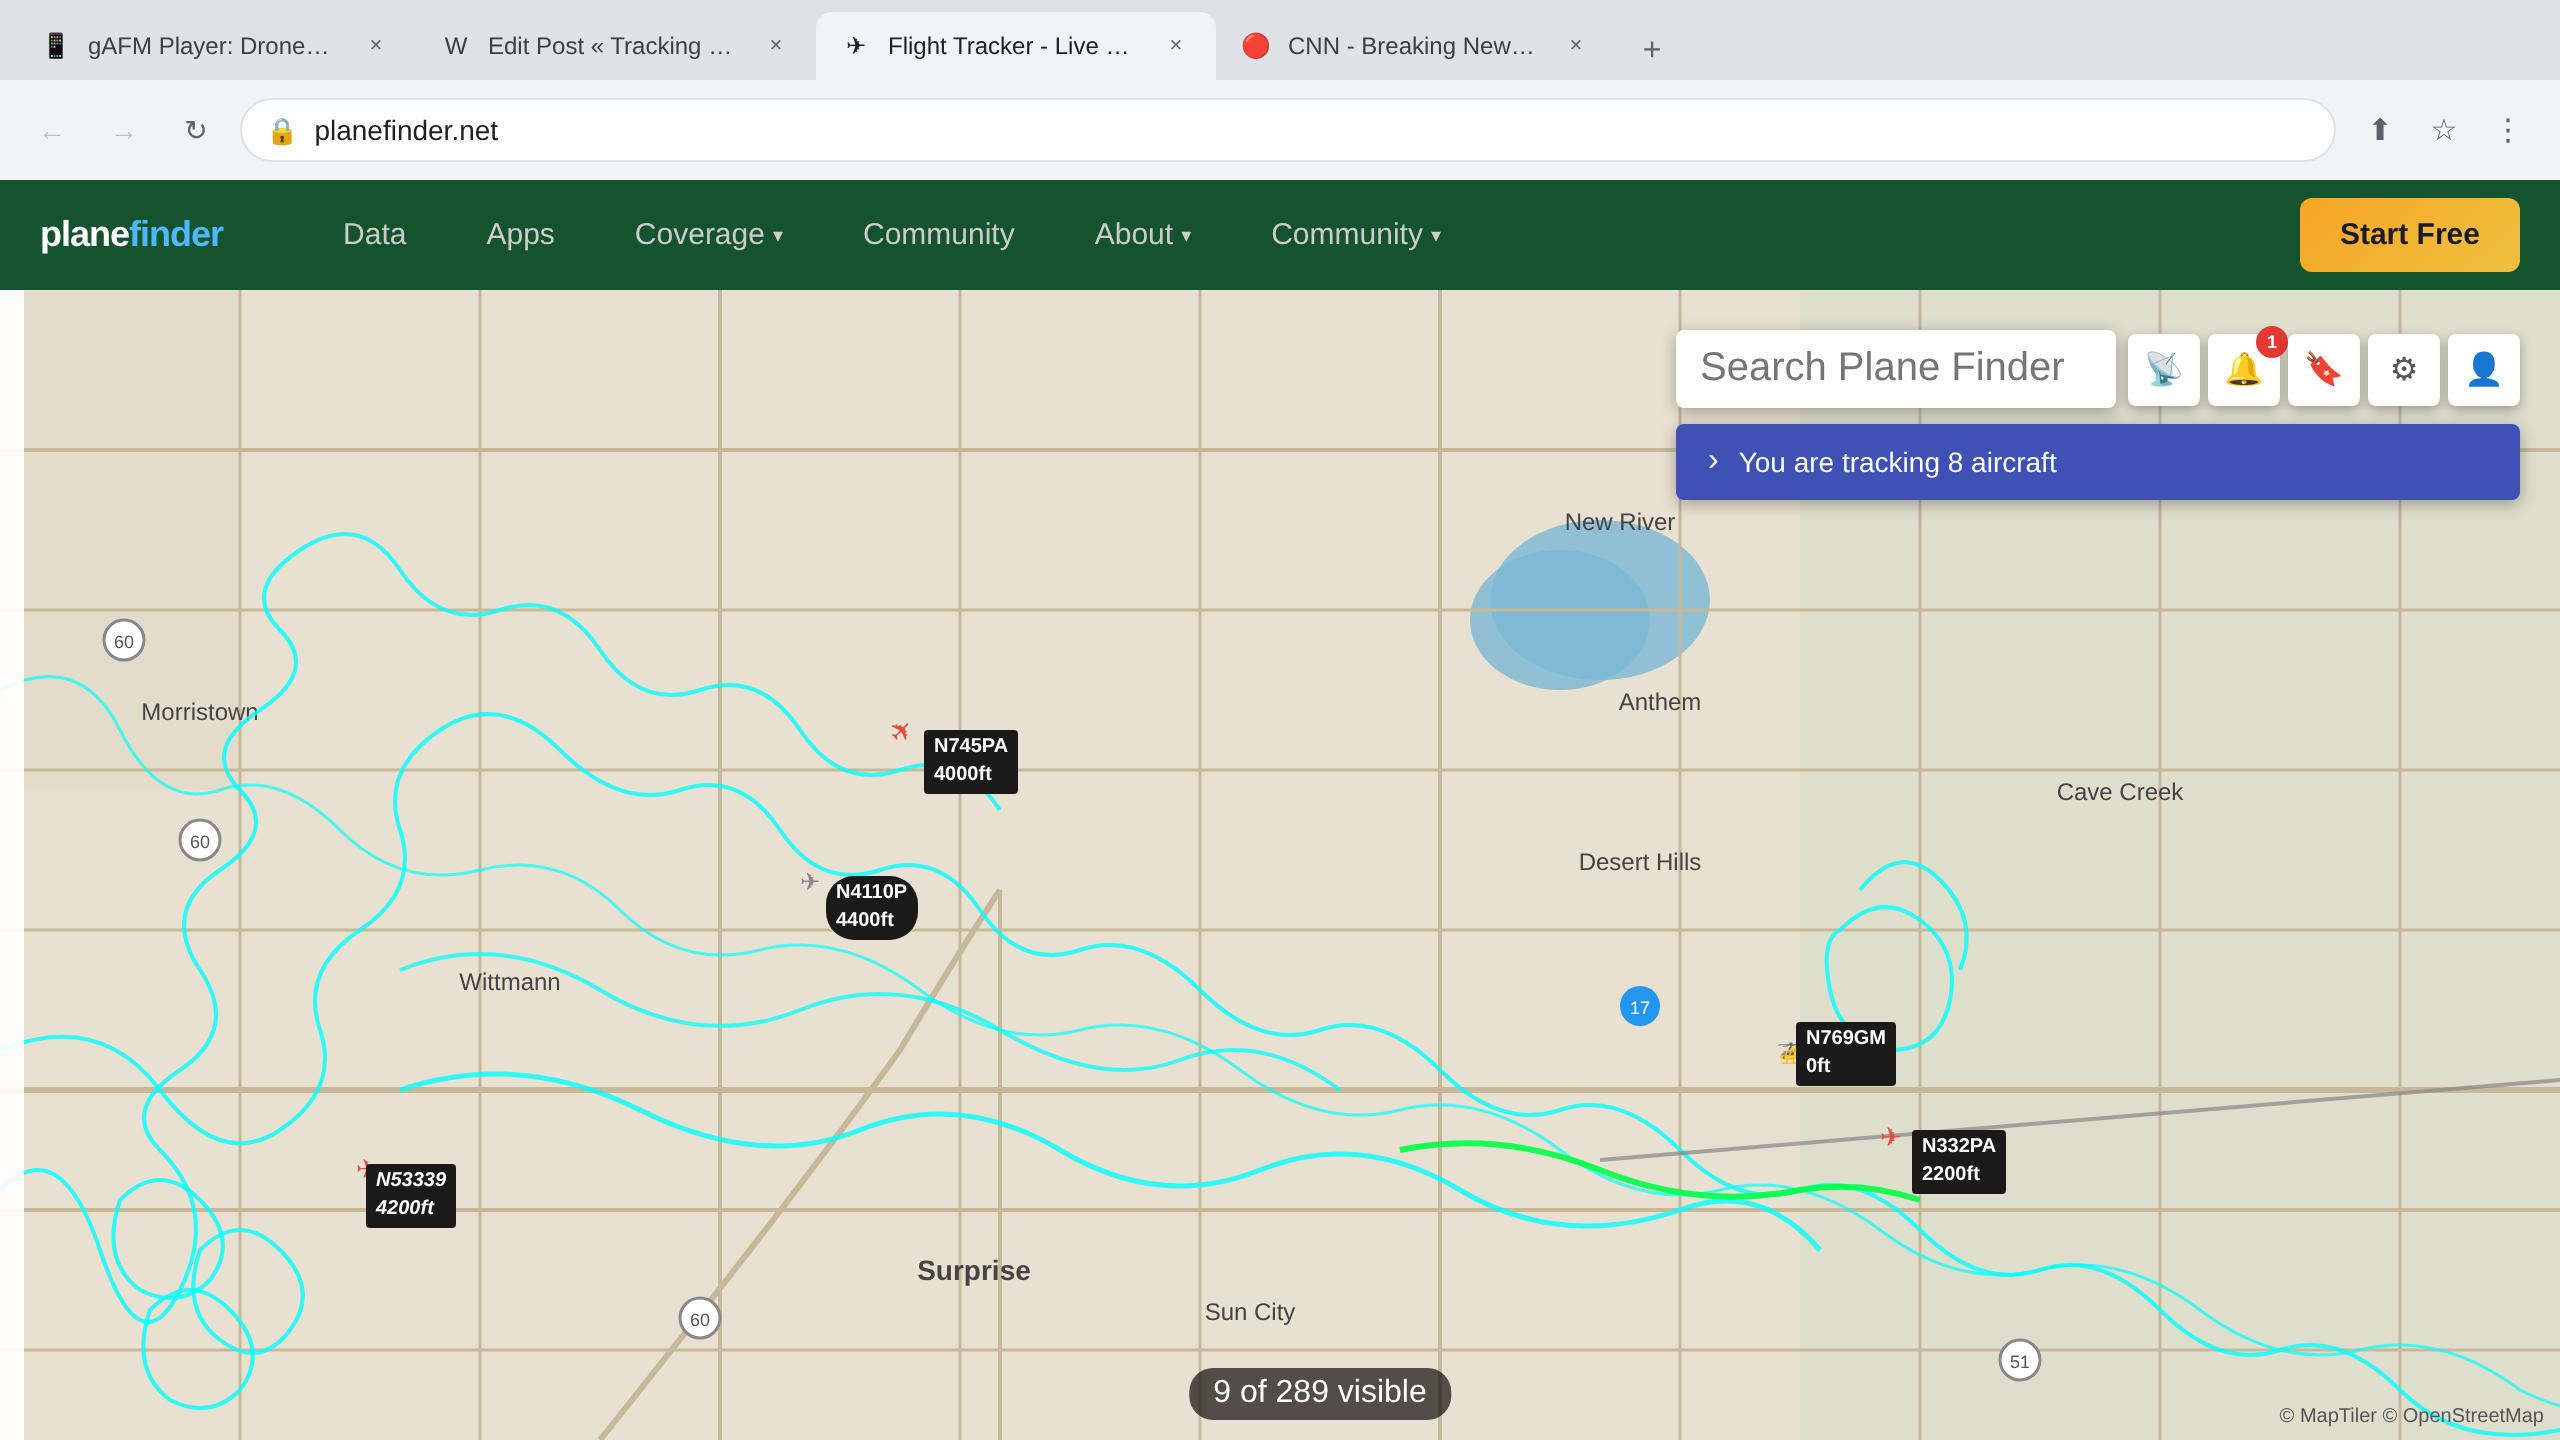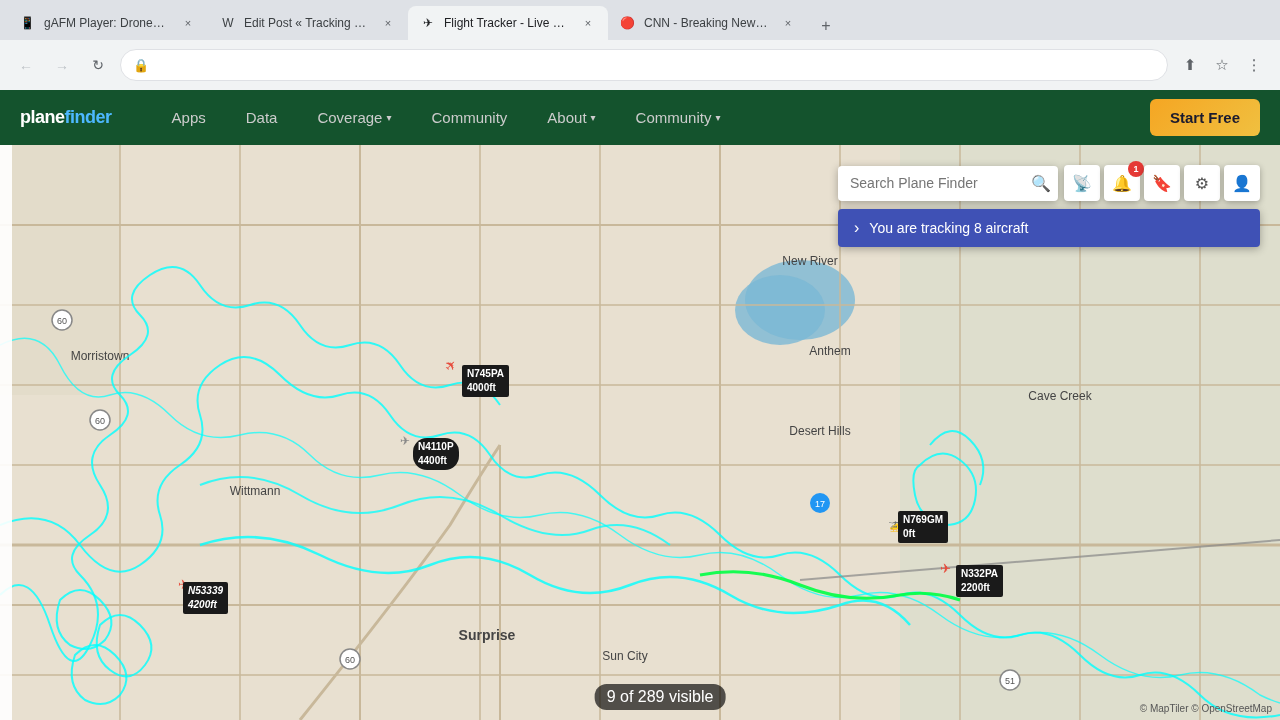--- a/index.html
+++ b/index.html
@@ -42,21 +42,21 @@
 
     
     .map-bg { position: absolute; inset: 0; background: #e8e0d0; }
 
     
     .map-svg { position: absolute; inset: 0; width: 100%; height: 100%; }
 
     
     .map-ui { position: absolute; top: 20px; right: 20px; display: flex; flex-direction: column; gap: 8px; }
     .search-bar { display: flex; align-items: center; background: #fff; border-radius: 4px; padding: 8px 12px; box-shadow: 0 2px 8px rgba(0,0,0,0.3); width: 220px; }
-    .search-input { border: none; outline: none; font-size: 14px; color: #0f172a; flex: 1; background: transparent; }
+    .search-input { border: none; outline: none; font-size: 20px; color: #0f172a; flex: 1; background: transparent; }
     .search-icon { color: #555; font-size: 16px; cursor: pointer; }
 
     .map-icons { display: flex; gap: 4px; }
     .map-icon-btn { width: 36px; height: 36px; background: #fff; border-radius: 4px; display: flex; align-items: center; justify-content: center; box-shadow: 0 2px 6px rgba(0,0,0,0.3); cursor: pointer; font-size: 16px; color: #555; position: relative; }
     .notification-badge { position: absolute; top: -4px; right: -4px; background: #e53935; color: #fff; font-size: 9px; font-weight: 700; width: 16px; height: 16px; border-radius: 50%; display: flex; align-items: center; justify-content: center; }
 
     
     .tracking-banner { background: #3f51b5; color: #fff; padding: 10px 16px; border-radius: 4px; display: flex; align-items: center; gap: 10px; font-size: 14px; cursor: pointer; box-shadow: 0 2px 8px rgba(0,0,0,0.3); }
     .tracking-arrow { font-size: 16px; }
 
@@ -101,38 +101,39 @@
     </div>
       </div>
     <div class="new-tab-btn">+</div>
   </div>
   <div class="address-bar">
     <div class="nav-btn disabled">←</div>
     <div class="nav-btn disabled">→</div>
     <div class="nav-btn">↻</div>
     <div class="url-bar">
       <span class="url-lock">🔒</span>
+      <span class="url-text">planefinder.net</span>
     </div>
     <div class="browser-actions">
       <div class="browser-action-btn">⬆</div>
       <div class="browser-action-btn">☆</div>
       <div class="browser-action-btn">⋮</div>
     </div>
   </div>
 </div>
 
 <div class="page">
 
   <div class="navbar">
     <div class="logo">
       <span style="color:#fff">plane</span><span style="color:#4db8ff">finder</span>
     </div>
     <div class="nav-links">
+      <a class="nav-link">Data</a>
       <a class="nav-link">Apps</a>
-      <a class="nav-link">Data</a>
       <a class="nav-link has-dropdown">
         <span>Coverage</span>
         <span class="dropdown-arrow">▾</span>
       </a>
       <a class="nav-link">Community</a>
       <a class="nav-link has-dropdown">
         <span>About</span>
         <span class="dropdown-arrow">▾</span>
       </a>
       <a class="nav-link has-dropdown">

